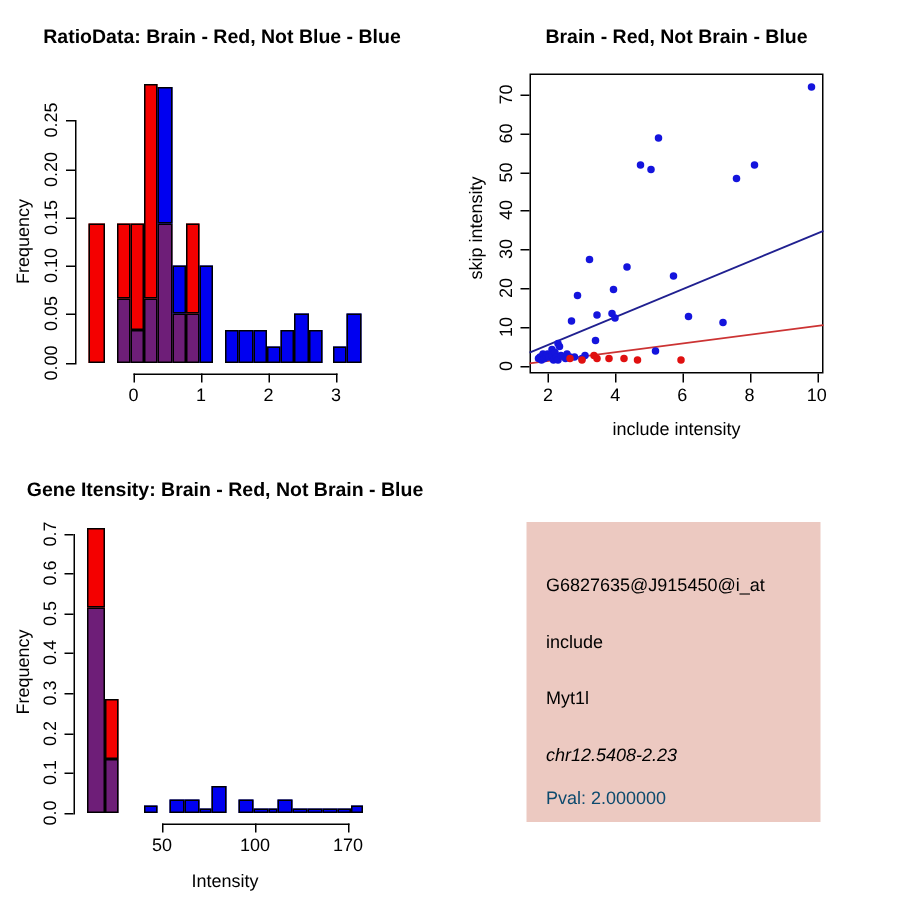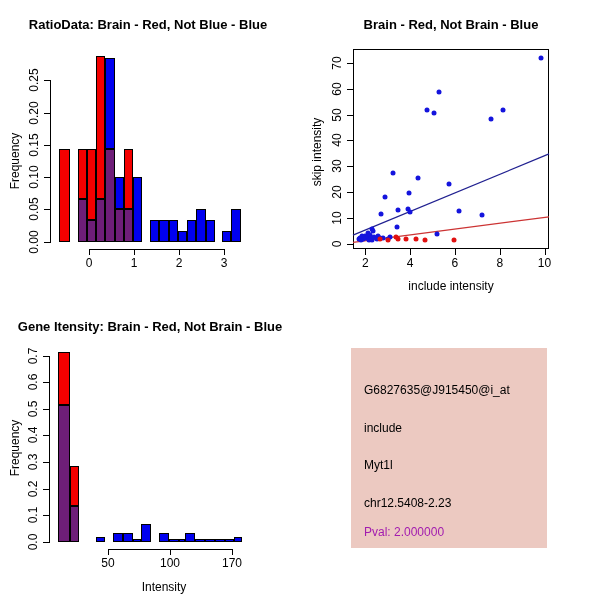--- a/index.html
+++ b/index.html
@@ -158,21 +158,21 @@
       <div class="pt" style="left: 395.56px; top: 236.887px; background: rgb(224, 16, 16);"></div>
       <div class="pt" style="left: 397.8px; top: 238.691px; background: rgb(224, 16, 16);"></div>
       <div class="pt" style="left: 405.64px; top: 239.464px; background: rgb(224, 16, 16);"></div>
       <div class="pt" style="left: 415.72px; top: 239.206px; background: rgb(224, 16, 16);"></div>
       <div class="pt" style="left: 424.68px; top: 240.237px; background: rgb(224, 16, 16);"></div>
       <div class="pt" style="left: 453.8px; top: 240.237px; background: rgb(224, 16, 16);"></div>
     </div>
 
   <div class="title" style="left:150px;top:326px;">Gene Itensity: Brain - Red, Not Brain - Blue</div>
   <div class="axlab-rot" style="left:15px;top:448px;">Frequency</div>
-  <div class="axlab" style="left:164px;top:587px;">Intensity</div>
+  <div class="axlab" style="left:150px;top:587px;">Intensity</div>
   <div id="p3">
       <div class="axis-line" style="left: 49px; top: 355.5px; width: 1px; height: 187.2px;"></div>
       <div class="tick" style="left: 43px; top: 541.7px; width: 6px; height: 1px;"></div>
       <div class="tick-label-y" style="left: 33px; top: 541.7px;">0.0</div>
       <div class="tick" style="left: 43px; top: 515.1px; width: 6px; height: 1px;"></div>
       <div class="tick-label-y" style="left: 33px; top: 515.1px;">0.1</div>
       <div class="tick" style="left: 43px; top: 488.5px; width: 6px; height: 1px;"></div>
       <div class="tick-label-y" style="left: 33px; top: 488.5px;">0.2</div>
       <div class="tick" style="left: 43px; top: 461.9px; width: 6px; height: 1px;"></div>
       <div class="tick-label-y" style="left: 33px; top: 461.9px;">0.3</div>
@@ -208,17 +208,17 @@
       <div class="bar-seg" style="left: 204.72px; top: 538.508px; width: 9.92px; height: 3.192px; background: rgb(0, 0, 240);"></div>
       <div class="bar-seg" style="left: 214.64px; top: 538.508px; width: 9.92px; height: 3.192px; background: rgb(0, 0, 240);"></div>
       <div class="bar-seg" style="left: 224.56px; top: 538.508px; width: 9.92px; height: 3.192px; background: rgb(0, 0, 240);"></div>
       <div class="bar-seg" style="left: 234.48px; top: 537.178px; width: 7.44px; height: 4.522px; background: rgb(0, 0, 240);"></div>
     </div>
 
   <div id="infobox" style="left: 351px; top: 348px; width: 196px; height: 200px; background: rgb(236, 201, 193);">
     <div class="info-line" style="left:13px;top:42px;">G6827635@J915450@i_at</div>
     <div class="info-line" style="left:13px;top:80px;">include</div>
     <div class="info-line" style="left:13px;top:117px;">Myt1l</div>
-    <div class="info-line" style="left:13px;top:155px;">chr12.5408-2.23</div>
-    <div class="info-line" id="pval-line" style="left: 13px; top: 184px; color: #a21caf;">Pval: 2.000000</div>
+    <div class="info-line" style="left:13px;top:155px;font-style:italic;">chr12.5408-2.23</div>
+    <div class="info-line" id="pval-line" style="left: 13px; top: 184px; color: #0c4a6e;">Pval: 2.000000</div>
   </div>
 
 </div>
 
 </body></html>

